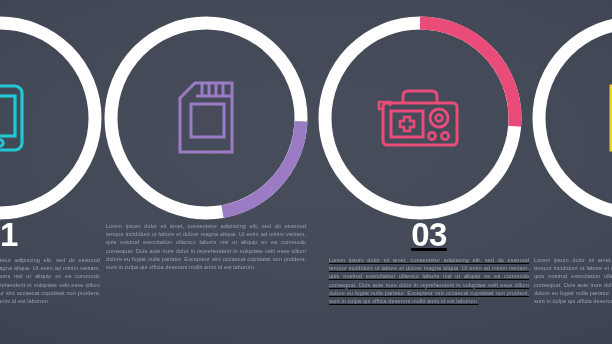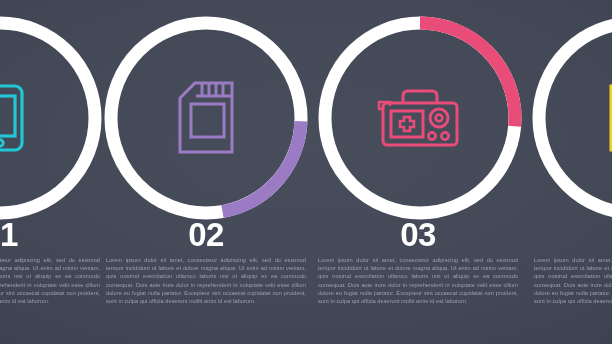--- a/index.html
+++ b/index.html
@@ -178,25 +178,24 @@
   </div>
 
   <div class="content">
 
     <div class="col" style="left:-106px;">
       <div class="num">01</div>
       <div class="para">Lorem ipsum dolor sit amet, consectetur adipiscing elit, sed do eiusmod tempor incididunt ut labore et dolore magna aliqua. Ut enim ad minim veniam, quis nostrud exercitation ullamco laboris nisi ut aliquip ex ea commodo consequat. Duis aute irure dolor in reprehenderit in voluptate velit esse cillum dolore eu fugiat nulla pariatur. Excepteur sint occaecat cupidatat non proident, sunt in culpa qui officia deserunt mollit anim id est laborum.</div>
     </div>
 
     <div class="col" style="left:100px;">
-      <div class="num">02</div>
-      <div class="para">Lorem ipsum dolor sit amet, consectetur adipiscing elit, sed do eiusmod tempor incididunt ut labore et dolore magna aliqua. Ut enim ad minim veniam, quis nostrud exercitation ullamco laboris nisi ut aliquip ex ea commodo consequat. Duis aute irure dolor in reprehenderit in voluptate velit esse cillum dolore eu fugiat nulla pariatur. Excepteur sint occaecat cupidatat non proident, sunt in culpa qui officia deserunt mollit anim id est laborum.</div>
-    </div>
-
-    <div class="col" style="left:312px;">
+      <div class="para">Lorem ipsum dolor sit amet, consectetur adipiscing elit, sed do eiusmod tempor incididunt ut labore et dolore magna aliqua. Ut enim ad minim veniam, quis nostrud exercitation ullamco laboris nisi ut aliquip ex ea commodo consequat. Duis aute irure dolor in reprehenderit in voluptate velit esse cillum dolore eu fugiat nulla pariatur. Excepteur sint occaecat cupidatat non proident, sunt in culpa qui officia deserunt mollit anim id est laborum.</div>
+    </div>
+
+    <div class="col" style="left:323px;text-decoration:underline;">
       <div class="num">03</div>
       <div class="para">Lorem ipsum dolor sit amet, consectetur adipiscing elit, sed do eiusmod tempor incididunt ut labore et dolore magna aliqua. Ut enim ad minim veniam, quis nostrud exercitation ullamco laboris nisi ut aliquip ex ea commodo consequat. Duis aute irure dolor in reprehenderit in voluptate velit esse cillum dolore eu fugiat nulla pariatur. Excepteur sint occaecat cupidatat non proident, sunt in culpa qui officia deserunt mollit anim id est laborum.</div>
     </div>
 
     <div class="col" style="left:528px;">
       <div class="num">04</div>
       <div class="para">Lorem ipsum dolor sit amet, consectetur adipiscing elit, sed do eiusmod tempor incididunt ut labore et dolore magna aliqua. Ut enim ad minim veniam, quis nostrud exercitation ullamco laboris nisi ut aliquip ex ea commodo consequat. Duis aute irure dolor in reprehenderit in voluptate velit esse cillum dolore eu fugiat nulla pariatur. Excepteur sint occaecat cupidatat non proident, sunt in culpa qui officia deserunt mollit anim id est laborum.</div>
     </div>
 
   </div>

